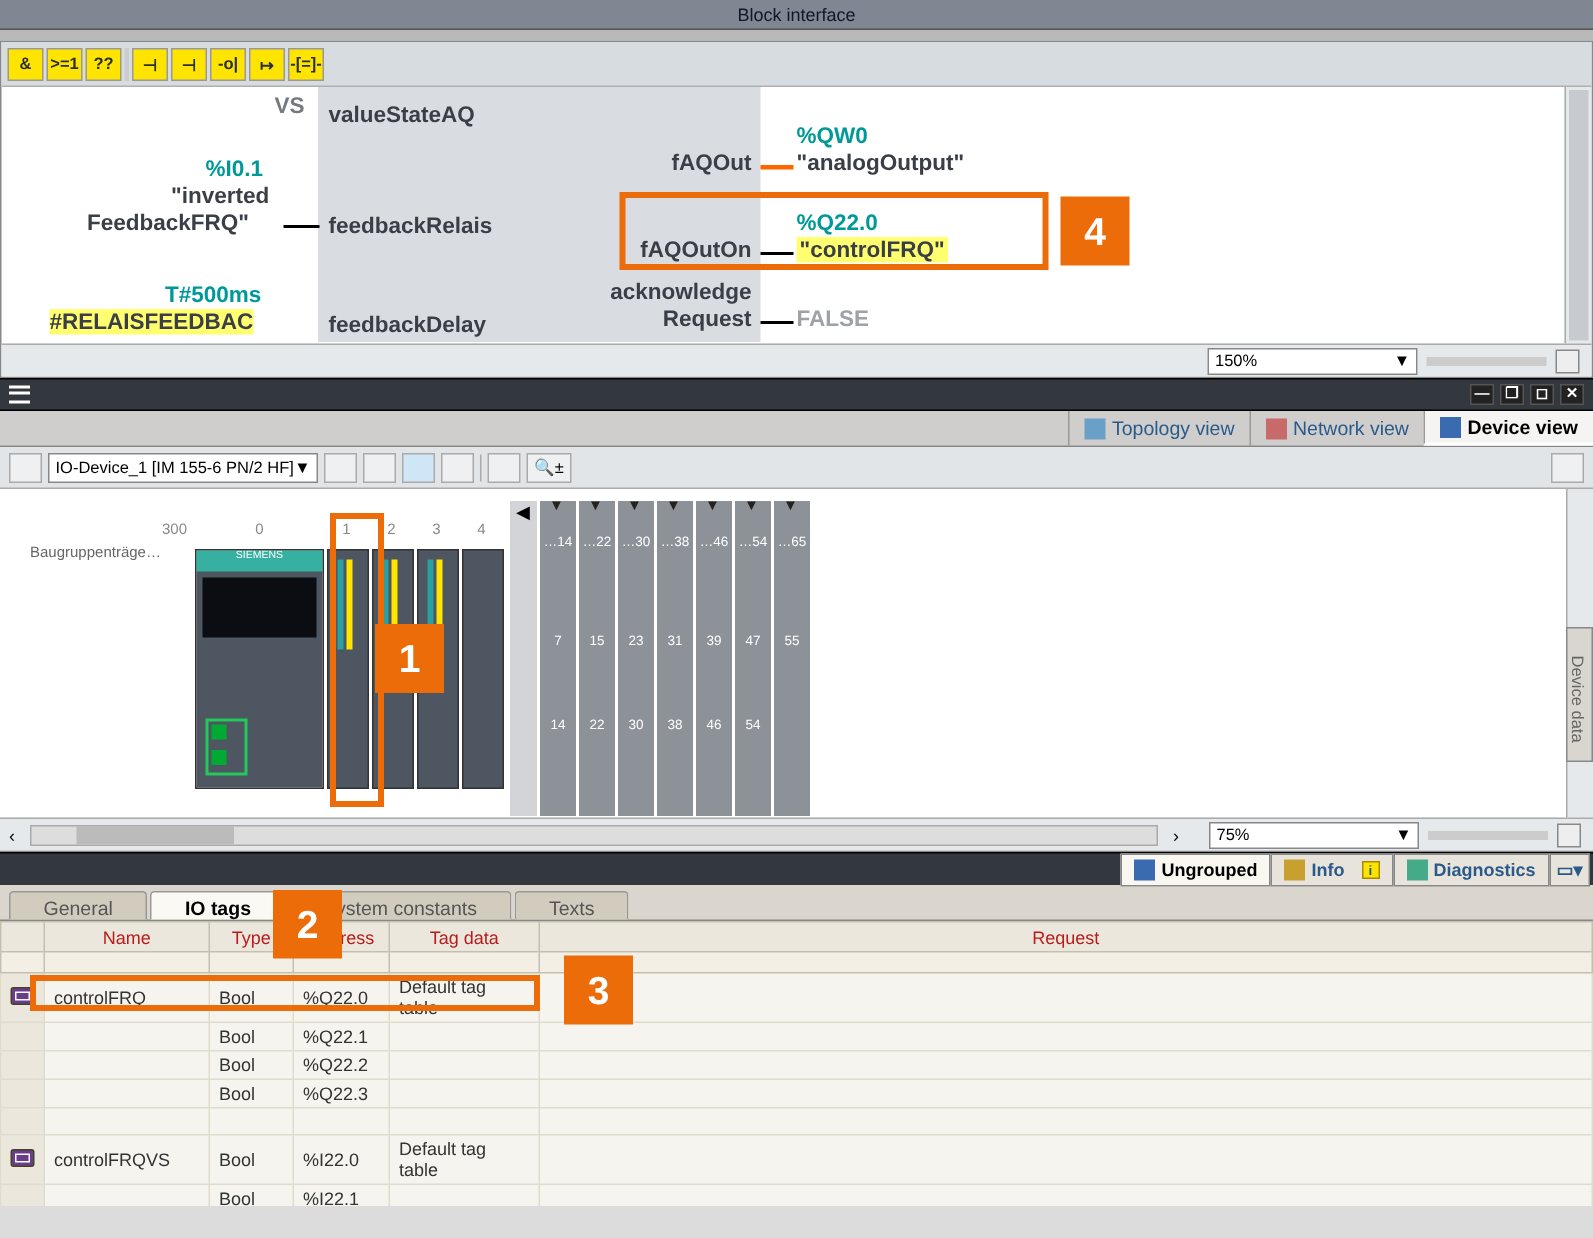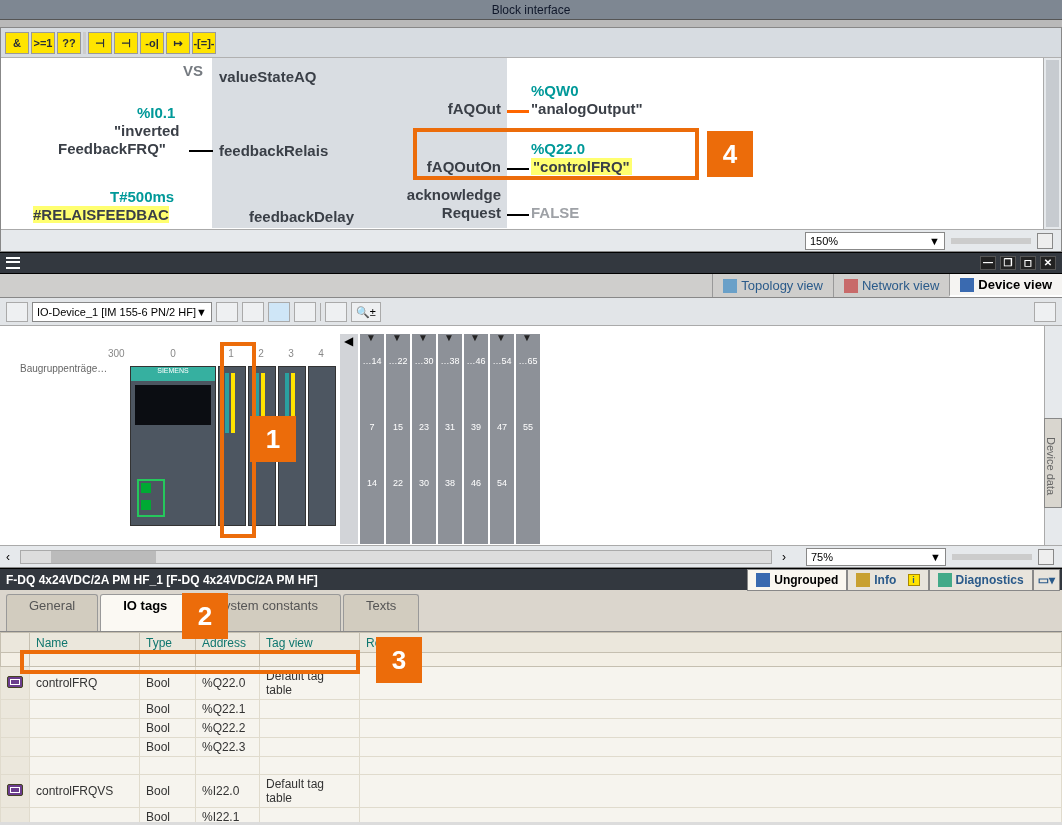--- a/index.html
+++ b/index.html
@@ -82,27 +82,27 @@
 
   .vscroll { position:absolute; right:0; top:28px; bottom:22px; width:18px; background:#e6e9ec; border-left:1px solid #aaa;}
   .side-tab { position:absolute; right:0; top:120px; width:18px; height:90px; background:#d9d6cf; border:1px solid #888; writing-mode:vertical-lr; font-size:11px; color:#666; text-align:center; padding-top:6px;}
 
   
   .prop-hdr { height:22px; background:#33383f; color:#fff; display:flex; align-items:center; padding:0 6px; font-weight:600; border-top:1px solid #000; position:relative;}
   .prop-tabs { position:absolute; right:2px; top:0; display:flex; height:22px; }
   .ptab { background:#e8e4dc; color:#2a5a8a; padding:0 8px; border:1px solid #888; display:flex; align-items:center; gap:4px; font-size:12px;}
   .ptab.active{ background:#faf7f0; color:#000; font-weight:bold;}
 
-  .sub-tabs { height:42px; background:#dbd6cd; display:flex; padding-top:4px; padding-left:6px; gap:0; border-bottom:1px solid #888;}
+  .sub-tabs { height:24px; background:#dbd6cd; display:flex; padding-top:4px; padding-left:6px; gap:0; border-bottom:1px solid #888;}
   .stab { padding:3px 22px; border:1px solid #999; border-bottom:none; background:#d2ccbf; color:#555; font-size:13px; border-radius:3px 3px 0 0; margin-right:2px;}
   .stab.active{ background:#fbf9f3; color:#000; font-weight:bold;}
 
   .grid-area { background:#f6f4ee; height:190px; overflow:auto; }
   table { border-collapse:collapse; width:100%; font-size:12px;}
-  th { background:#ebe7dc; border:1px solid #c5bfb0; text-align:left; padding:2px 6px; font-weight:normal; color:#0f766e; height:20px;}
+  th { background:#ebe7dc; border:1px solid #c5bfb0; text-align:center; padding:2px 6px; font-weight:normal; color:#b91c1c; height:20px;}
   th.filter{ background:#f3efe5; height:14px;}
   td { border:1px solid #e0dbcd; padding:2px 6px; height:18px; color:#333;}
   td.rowhdr{ background:#ebe7dc; width:22px;}
   .tag-ic{ display:inline-block; width:16px; height:12px; background:#6a3c8c; border:1px solid #442; border-radius:2px; position:relative;}
   .tag-ic::after{content:""; position:absolute; inset:2px; border:1px solid #fff;}
 
   
 </style>
 </head>
 <body>
@@ -128,21 +128,21 @@
   <span class="blk-lbl gray" style="left:182px; top:34px;">VS</span>
   <span class="blk-lbl dark" style="left:218px; top:40px;">valueStateAQ</span>
   <span class="blk-lbl teal" style="left:136px; top:76px;">%I0.1</span>
   <span class="blk-lbl dark" style="left:113px; top:94px;">"inverted</span>
   <span class="blk-lbl dark" style="left:57px; top:112px;">FeedbackFRQ"</span>
   <span class="black-line" style="left:188px; top:122px; width:24px;"></span>
   <span class="blk-lbl dark" style="left:218px; top:114px;">feedbackRelais</span>
 
   <span class="blk-lbl teal" style="left:109px; top:160px;">T#500ms</span>
   <span class="blk-lbl dark hl-yellow" style="left:32px; top:178px;">#RELAISFEEDBAC</span>
-  <span class="blk-lbl dark" style="left:218px; top:180px;margin-left:30px;">feedbackDelay</span>
+  <span class="blk-lbl dark" style="left:218px; top:180px;">feedbackDelay</span>
 
   <span class="blk-lbl dark" style="right:560px; top:72px;">fAQOut</span>
   <span class="orange-line" style="left:506px; top:82px; width:22px;"></span>
   <span class="blk-lbl teal" style="left:530px; top:54px;">%QW0</span>
   <span class="blk-lbl dark" style="left:530px; top:72px;">"analogOutput"</span>
 
   <span class="blk-lbl dark" style="right:560px; top:130px;">fAQOutOn</span>
   <span class="black-line" style="left:506px; top:140px; width:22px;"></span>
   <span class="blk-lbl teal" style="left:530px; top:112px;">%Q22.0</span>
   <span class="blk-lbl dark hl-yellow" style="left:530px; top:130px; padding:0 2px;">"controlFRQ"</span>
@@ -314,21 +314,20 @@
     <div class="zoom-combo">
         <span>75%</span>
         <span style="margin-left:auto;">▼</span>
       </div>
     <div class="zoom-slider"></div>
     <div style="width:16px;height:16px;border:1px solid #888;background:#eee;"></div>
   </div>
 </div>
 
 <div class="prop-hdr">
-  <span>F-DQ 4x24VDC/2A PM HF_1 [F-DQ 4x24VDC/2A PM HF]</span>
   <div class="prop-tabs">
     <div class="ptab active">
         <span class="ic" style="background:#3a6ab0;"></span>
         <span>Ungrouped</span>
       </div>
     <div class="ptab"><span class="ic" style="background:#c8a030;"></span><span>Info</span>&nbsp;<span style="background:#ffe400;border:1px solid #a80;width:12px;height:12px;display:inline-block;text-align:center;font-size:9px;line-height:11px;">i</span></div>
     <div class="ptab">
         <span class="ic" style="background:#4a8;"></span>
         <span>Diagnostics</span>
       </div>
@@ -344,21 +343,21 @@
 </div>
 
 <div class="grid-area">
 <table>
   <thead>
     <tr>
       <th style="width:22px;"></th>
       <th style="width:110px;">Name</th>
       <th style="width:56px;">Type</th>
       <th style="width:64px;">Address</th>
-      <th style="width:100px;">Tag view</th>
+      <th style="width:100px;">Tag data</th>
       <th>Request</th>
     </tr>
     <tr>
           <th class="filter"></th>
           <th class="filter"></th>
           <th class="filter"></th>
           <th class="filter"></th>
           <th class="filter"></th>
           <th class="filter"></th>
         </tr>

